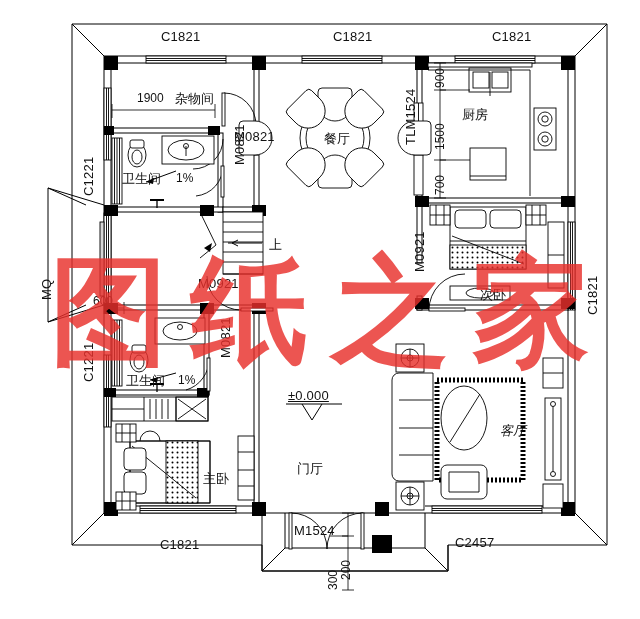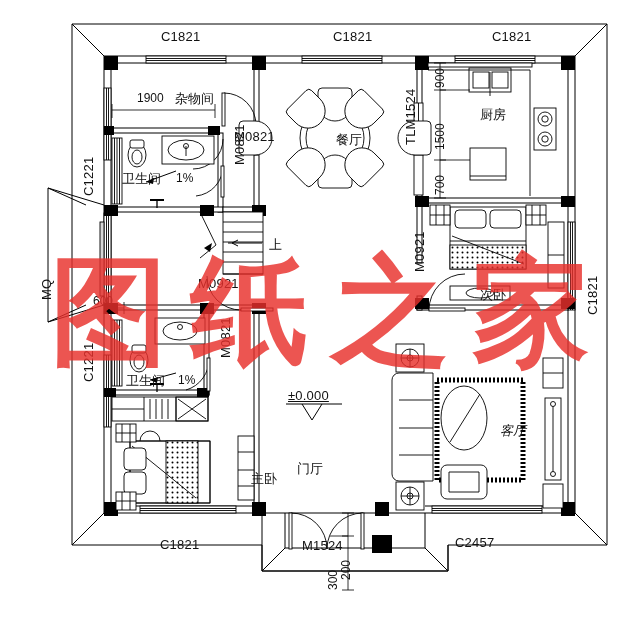--- a/index.html
+++ b/index.html
@@ -472,31 +472,31 @@
   <div class="lbl lbl-code rot90" style="left:586px;top:315px;">C1821</div>
   <div class="lbl lbl-code" style="left:160px;top:538px;">C1821</div>
   <div class="lbl lbl-code" style="left:455px;top:536px;">C2457</div>
 
   <div class="lbl lbl-code" style="left:234px;top:130px;">M0821</div>
   <div class="lbl lbl-code rot90" style="left:233px;top:165px;">M0821</div>
   <div class="lbl lbl-code" style="left:198px;top:277px;">M0921</div>
   <div class="lbl lbl-code rot90" style="left:219px;top:358px;">M0821</div>
   <div class="lbl lbl-code rot90" style="left:413px;top:272px;">M0921</div>
   <div class="lbl lbl-code rot90" style="left:404px;top:145px;">TLM1524</div>
-  <div class="lbl lbl-code" style="left:294px;top:539px;padding-left:8px;">M1524</div>
+  <div class="lbl lbl-code" style="left:294px;top:524px;">M1524</div>
 
   <div class="lbl lbl-room" style="left:175px;top:92px;">杂物间</div>
   <div class="lbl lbl-room" style="left:122px;top:172px;">卫生间</div>
-  <div class="lbl lbl-room" style="left:336px;top:133px;">餐厅</div>
-  <div class="lbl lbl-room" style="left:480px;top:108px;">厨房</div>
+  <div class="lbl lbl-room" style="left:324px;top:133px;font-family:Liberation Mono, monospace;">餐厅</div>
+  <div class="lbl lbl-room" style="left:462px;top:108px;">厨房</div>
   <div class="lbl lbl-room" style="left:480px;top:288px;">次卧</div>
   <div class="lbl lbl-room" style="left:500px;top:424px;font-style:italic;">客厅</div>
   <div class="lbl lbl-room" style="left:297px;top:462px;text-align:center;">门厅</div>
   <div class="lbl lbl-room" style="left:126px;top:374px;">卫生间</div>
-  <div class="lbl lbl-room" style="left:203px;top:472px;margin-left:48px;">主卧</div>
+  <div class="lbl lbl-room" style="left:203px;top:472px;">主卧</div>
 
   <div class="lbl lbl-dim" style="left:137px;top:92px;">1900</div>
   <div class="lbl lbl-dim rot90" style="left:434px;top:88px;">900</div>
   <div class="lbl lbl-dim rot90" style="left:434px;top:150px;">1500</div>
   <div class="lbl lbl-dim rot90" style="left:434px;top:195px;">700</div>
   <div class="lbl lbl-dim" style="left:93px;top:295px;">600</div>
   <div class="lbl lbl-dim rot90" style="left:340px;top:580px;">200</div>
   <div class="lbl lbl-dim rot90" style="left:327px;top:590px;">300</div>
 
   <div class="lbl lbl-dim" style="left:176px;top:172px;">1%</div>

